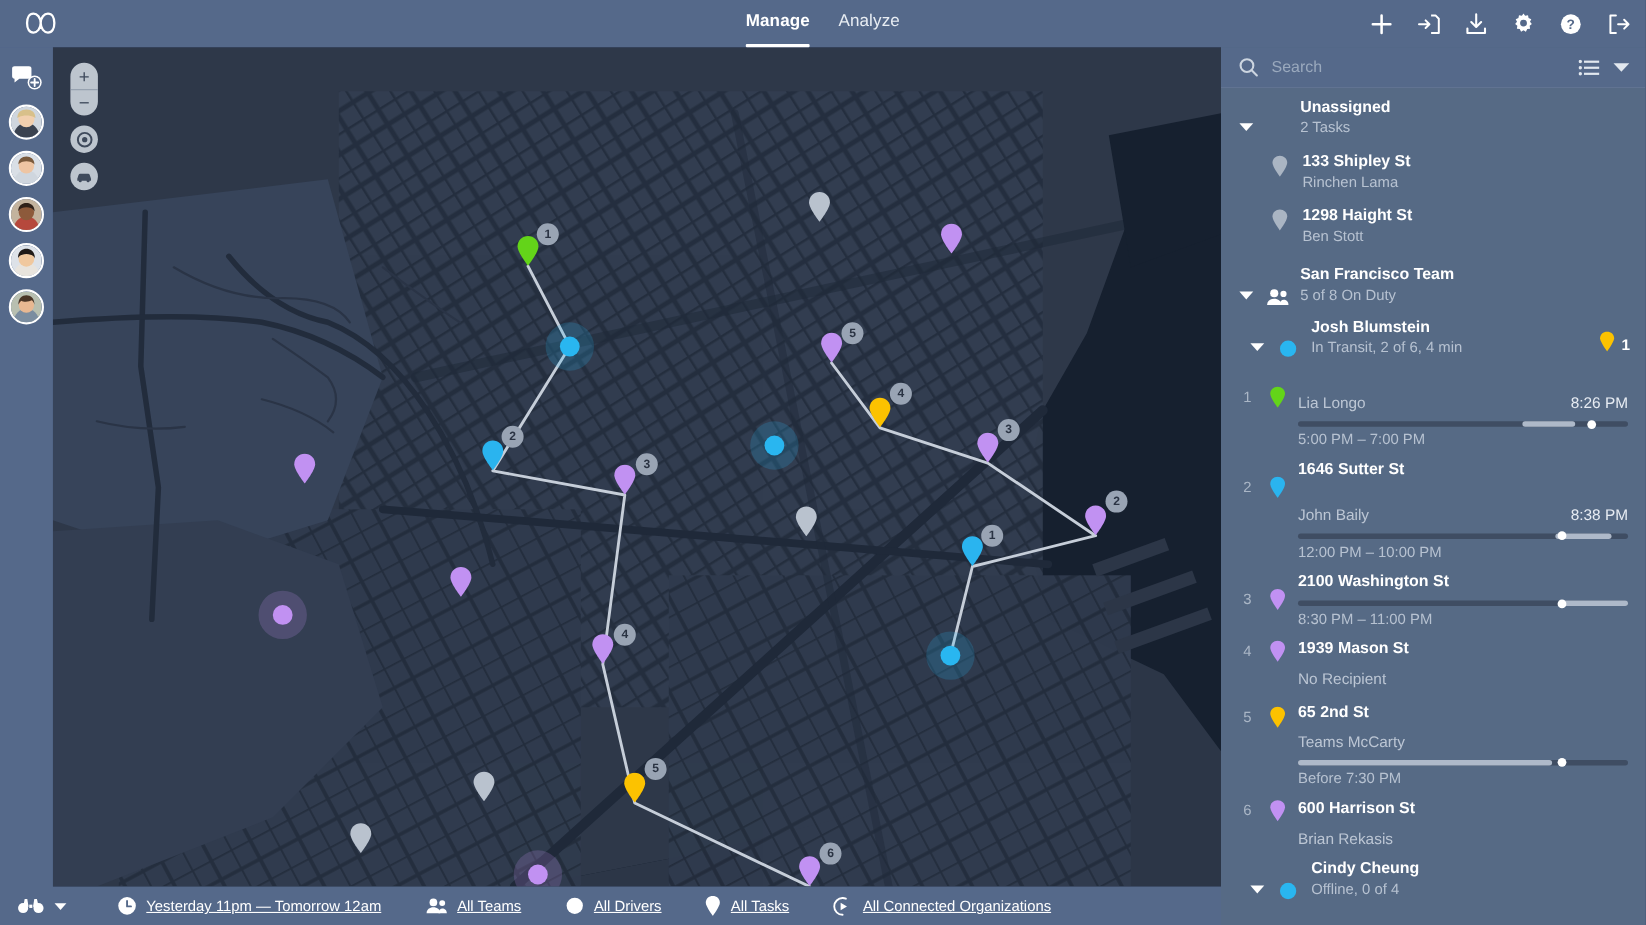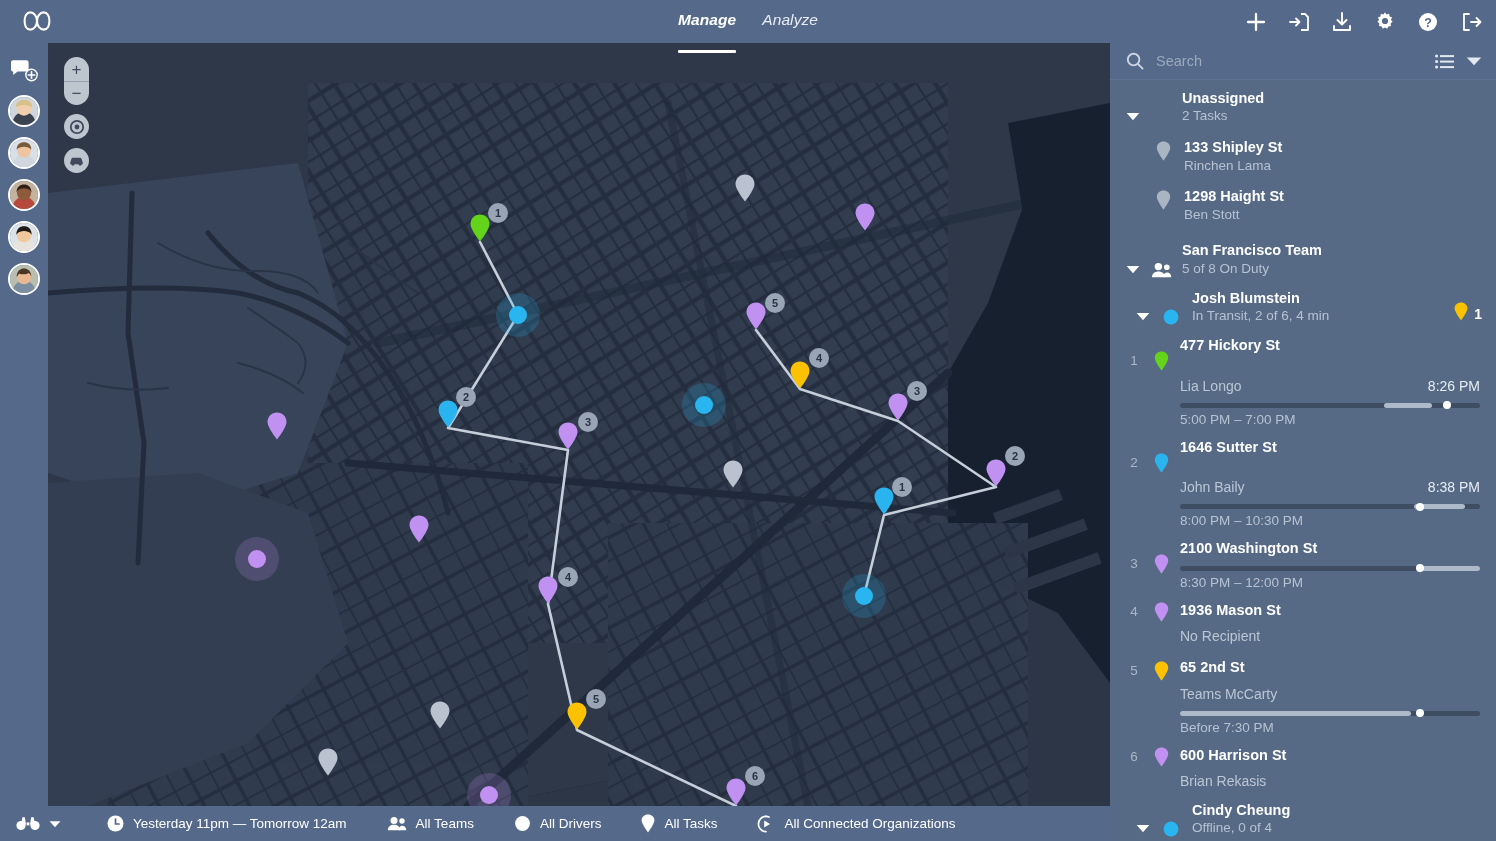--- a/index.html
+++ b/index.html
@@ -21,21 +21,21 @@
   #logo {
     position: absolute; left: 16px; top: 7px; width: 44px; height: 28px;
   }
   #nav {
     position: absolute; left: 0; top: 0; width: 1496px; height: 43px;
     display: flex; align-items: flex-start; justify-content: center; gap: 26px;
     padding-top: 11px;
   }
   .nav-tab {
     font-size: 15.5px; color: #e8edf3; letter-spacing: .1px;
-    padding-bottom: 24px; cursor: pointer; position: relative; font-style: italic;
+    padding-bottom: 14px; cursor: pointer; position: relative;
   }
   .nav-tab.active { color: #ffffff; font-weight: bold;}
   .nav-tab.active::after {
     content: ""; position: absolute; left: 0; right: 0; bottom: 0;
     height: 3px; background: #ffffff; border-radius: 1px;
   }
   #header-icons {
     position: absolute; right: 14px; top: 0; height: 43px;
     display: flex; align-items: center; gap: 21px;
   }
@@ -110,20 +110,21 @@
   #bottombar {
     position: absolute; left: 0; top: 806px; width: 1110px; height: 35px;
     background: #55698a;
     display: flex; align-items: center;
     z-index: 35;
   }
   .bb-item {
     display: flex; align-items: center; gap: 9px;
     color: #ffffff; font-size: 13.5px; cursor: pointer;
     white-space: nowrap;
+    text-decoration: underline;
   }
   .bb-icon { display: flex; align-items: center; }
 
   
   #panel {
     position: absolute; left: 1110px; top: 43px; width: 386px; height: 798px;
     background: #566a85;
     overflow: hidden;
   }
   #searchbar {
@@ -709,21 +710,20 @@
       </div>
 
       <div class="task">
         <span class="task-num">1</span>
         <span class="task-pin">
           <svg width="15" height="20" viewBox="0 0 15 20">
               <path d="M7.5 19.5C7.5 19.5 14.2 10.6 14.2 6.9 14.2 3.2 11.2 .5 7.5 .5S.8 3.2 .8 6.9C.8 10.6 7.5 19.5 7.5 19.5Z" fill="#63d419"></path>
             </svg>
         </span>
         <span class="task-body">
-          <div class="task-row1">477 Hickory St</div>
           <div class="task-row2">
             <span class="task-recipient">Lia Longo</span>
             <span class="task-eta">8:26 PM</span>
           </div>
           <div class="timeline">
             <span class="tl-window" style="left:68%;width:16%"></span>
             <span class="tl-dot" style="left:89%"></span>
           </div>
           <div class="task-window">5:00 PM – 7:00 PM</div>
         </span>
@@ -739,50 +739,50 @@
         <span class="task-body">
           <div class="task-row1">1646 Sutter St</div>
           <div class="task-row2">
             <span class="task-recipient">John Baily</span>
             <span class="task-eta">8:38 PM</span>
           </div>
           <div class="timeline">
             <span class="tl-window" style="left:78%;width:17%"></span>
             <span class="tl-dot" style="left:80%"></span>
           </div>
-          <div class="task-window">8:00 PM – 10:30 PM</div>
+          <div class="task-window">12:00 PM – 10:00 PM</div>
         </span>
       </div>
 
       <div class="task">
         <span class="task-num">3</span>
         <span class="task-pin">
           <svg width="15" height="20" viewBox="0 0 15 20">
               <path d="M7.5 19.5C7.5 19.5 14.2 10.6 14.2 6.9 14.2 3.2 11.2 .5 7.5 .5S.8 3.2 .8 6.9C.8 10.6 7.5 19.5 7.5 19.5Z" fill="#c191f2"></path>
             </svg>
         </span>
         <span class="task-body">
           <div class="task-row1">2100 Washington St</div>
           <div class="timeline">
             <span class="tl-window" style="left:79%;width:21%"></span>
             <span class="tl-dot" style="left:80%"></span>
           </div>
-          <div class="task-window">8:30 PM – 12:00 PM</div>
+          <div class="task-window">8:30 PM – 11:00 PM</div>
         </span>
       </div>
 
       <div class="task" style="padding-bottom:7px">
         <span class="task-num" style="padding-top:3px">4</span>
         <span class="task-pin" style="padding-top:1px">
           <svg width="15" height="20" viewBox="0 0 15 20">
               <path d="M7.5 19.5C7.5 19.5 14.2 10.6 14.2 6.9 14.2 3.2 11.2 .5 7.5 .5S.8 3.2 .8 6.9C.8 10.6 7.5 19.5 7.5 19.5Z" fill="#c191f2"></path>
             </svg>
         </span>
         <span class="task-body">
-          <div class="task-row1">1936 Mason St</div>
+          <div class="task-row1">1939 Mason St</div>
           <div class="task-row2">
             <span class="task-recipient">No Recipient</span>
             <span class="task-eta"></span>
           </div>
         </span>
       </div>
 
       <div class="task">
         <span class="task-num" style="padding-top:5px">5</span>
         <span class="task-pin" style="padding-top:3px">

